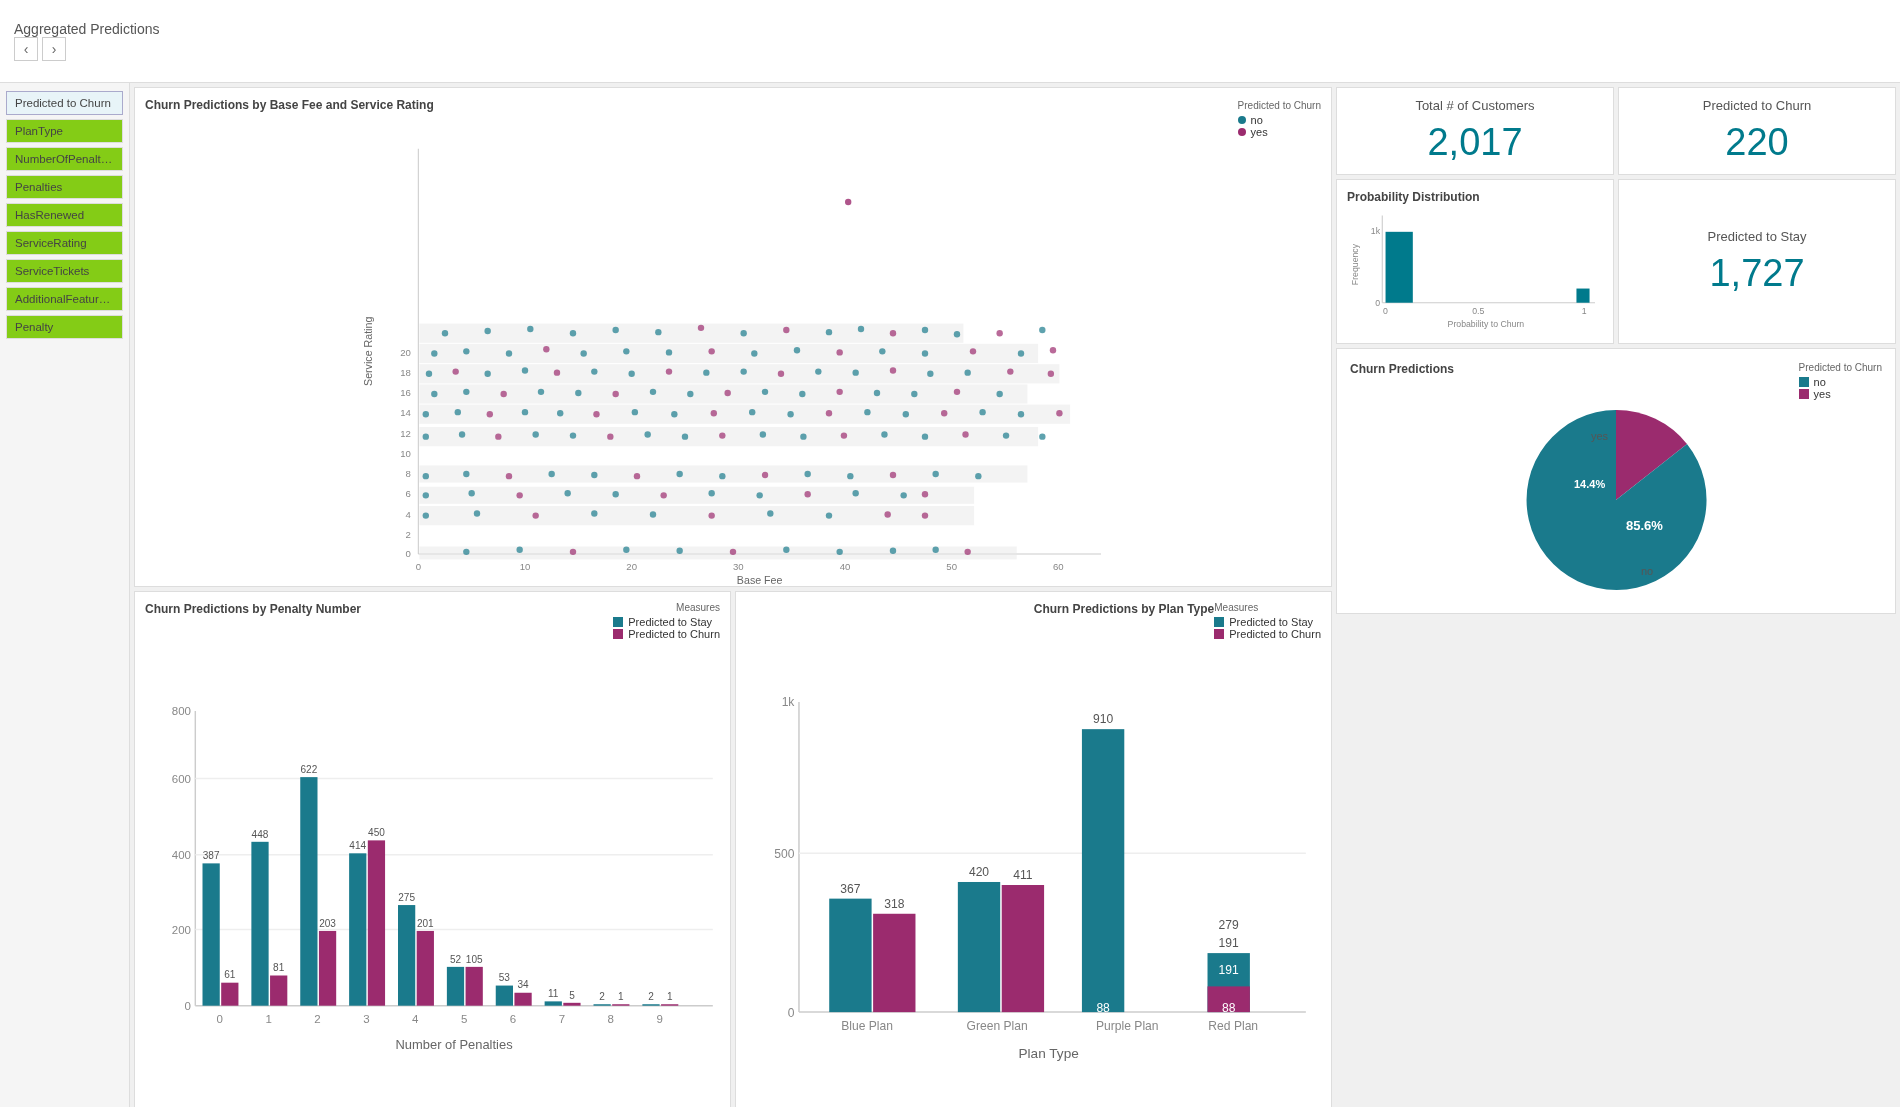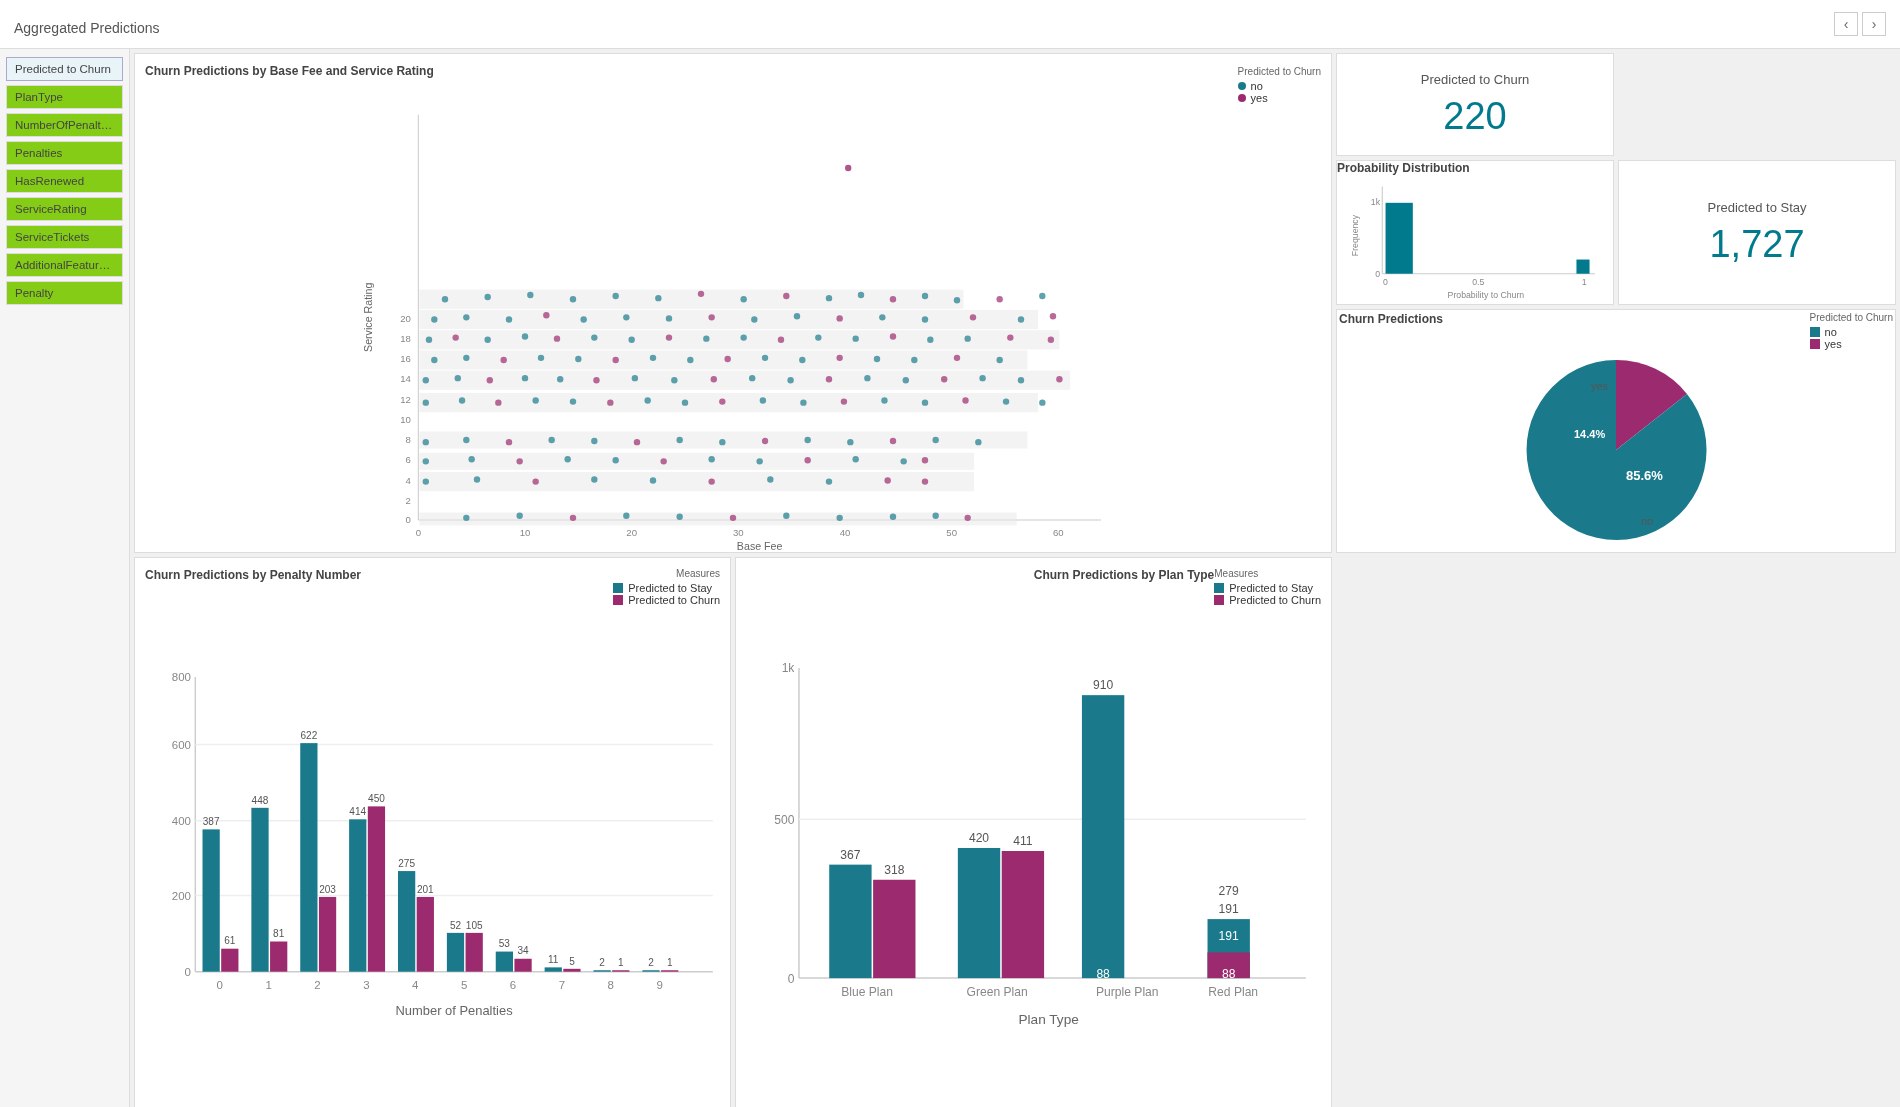--- a/index.html
+++ b/index.html
@@ -1,24 +1,25 @@
 <!DOCTYPE html>
 <html><head>
   <meta charset="utf-8">
   <style>
     * { box-sizing: border-box; margin: 0; padding: 0; }
     body { font-family: 'Segoe UI', Arial, sans-serif; background: #f0f0f0; font-size: 12px; color: #333; }
 
     .app-header {
       background: #fff;
-      padding: 12px 14px;
+      padding: 21px 14px;
       border-bottom: 1px solid #ddd;
       display: flex;
-      align-items: flex-end;
+      align-items: flex-start;
       justify-content: space-between;
+      flex-direction: column;
     }
     .app-header-title { font-size: 14px; color: #555; }
     .nav-arrows { display: flex; gap: 4px; }
     .nav-arrow {
       width: 24px; height: 24px;
       border: 1px solid #ccc;
       background: #fff;
       cursor: pointer;
       display: flex; align-items: center; justify-content: center;
       font-size: 14px; color: #666;
@@ -117,34 +118,35 @@
     }
     .kpi-value {
       font-size: 38px;
       font-weight: 300;
       color: #007a8c;
     }
     .prob-dist-panel {
       grid-column: 1;
       background: #fff;
       border: 1px solid #ddd;
+      padding: 10px;
     }
     .predicted-stay-panel {
       grid-column: 2;
       background: #fff;
       border: 1px solid #ddd;
       display: flex; flex-direction: column;
       align-items: center; justify-content: center;
       padding: 10px;
     }
     .churn-pie-panel {
       grid-column: 1 / 3;
       background: #fff;
       border: 1px solid #ddd;
-      padding: 2px;
+      padding: 13px;
       display: flex;
       flex-direction: column;
     }
 
     
     .bar-penalty-panel {
       grid-column: 1;
       grid-row: 2;
     }
     .bar-plan-panel {
@@ -437,20 +439,24 @@
           <circle cx="540" cy="386" r="3" fill="#1a7a8c" opacity="0.7"></circle>
           <circle cx="570" cy="388" r="3" fill="#9b2b6e" opacity="0.7"></circle>
 
           <circle cx="458" cy="60" r="3" fill="#9b2b6e" opacity="0.8"></circle>
         </svg>
       </div>
     </div>
 
     <div class="kpi-area" style="grid-column:3; grid-row:1; display:grid; grid-template-columns:1fr 1fr; grid-template-rows:1fr 1fr 2fr; gap:4px;">
 
+      <div class="kpi-panel">
+        <div class="kpi-label">Total # of Customers</div>
+        <div class="kpi-value">2,017</div>
+      </div>
 
       <div class="kpi-panel">
         <div class="kpi-label">Predicted to Churn</div>
         <div class="kpi-value">220</div>
       </div>
 
       <div class="prob-dist-panel">
         <div class="panel-title">Probability Distribution</div>
         <svg width="100%" height="120" viewBox="0 0 230 110">
           <line x1="30" y1="5" x2="30" y2="85" stroke="#ccc" stroke-width="1"></line>

